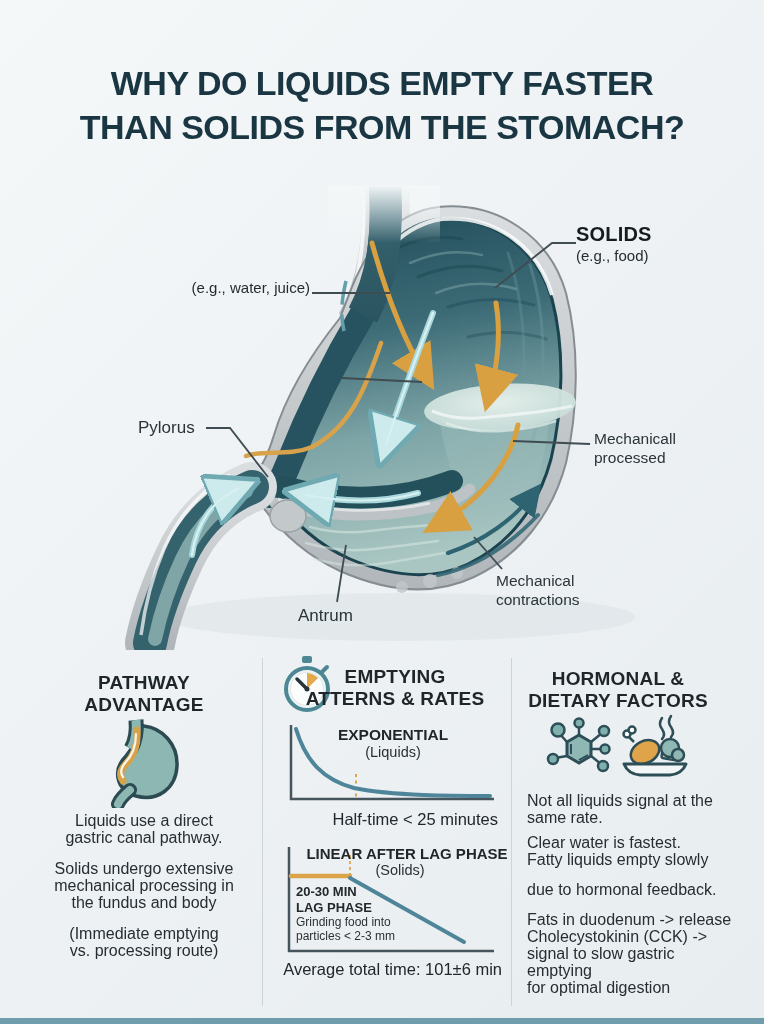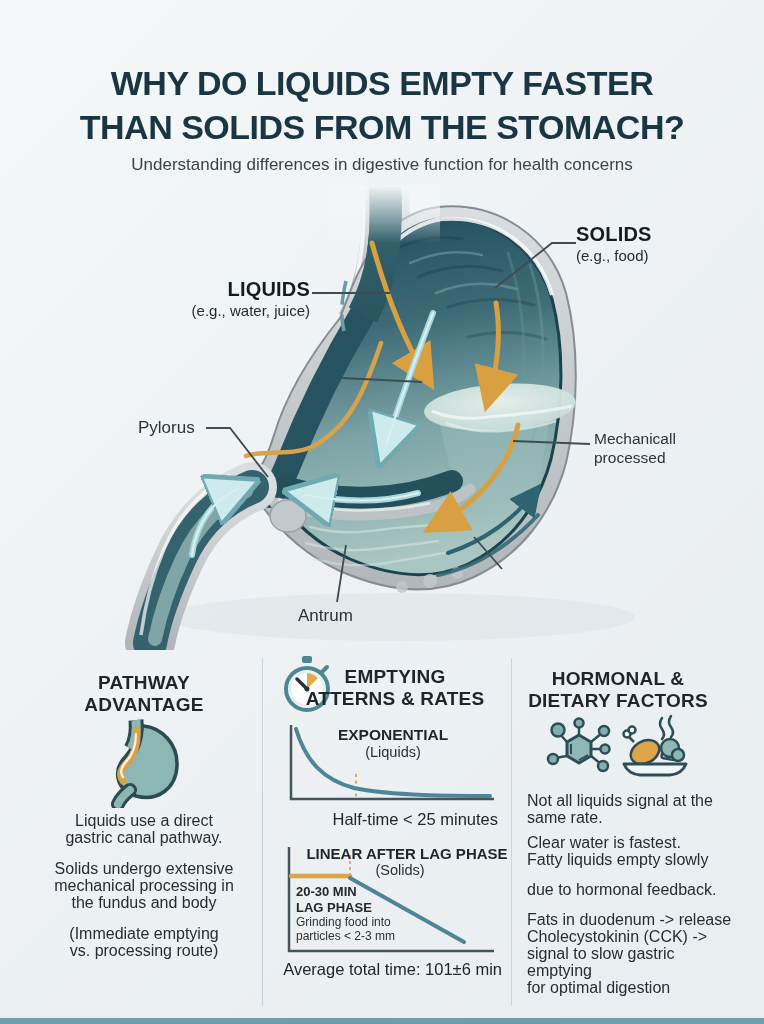--- a/index.html
+++ b/index.html
@@ -32,21 +32,20 @@
   .caption{font-size:16.5px;color:#20282d;text-align:right;}
   .bottom-bar{left:0;bottom:0;width:764px;height:6px;background:#6f9dab;}
 </style>
 </head>
 <body>
 
 <div class="canvas">
 
   <div class="abs title">WHY DO LIQUIDS EMPTY FASTER
 THAN SOLIDS FROM THE STOMACH?</div>
-  <div class="abs subtitle">Understanding differences in digestive function for health concerns</div>
 
   <div class="abs illu">
     <svg width="600" height="465" viewBox="0 0 600 465">
       <defs>
         <linearGradient id="cavG" x1="0" y1="0" x2="0.15" y2="1">
           <stop offset="0" stop-color="#1f4b58"></stop>
             <stop offset="0.35" stop-color="#3c6b76"></stop>
           <stop offset="0.65" stop-color="#7da4a6"></stop>
             <stop offset="1" stop-color="#a9c6c2"></stop>
         </linearGradient>
@@ -175,27 +174,28 @@
         <path d="M 413,256 L 490,259"></path>
         <path d="M 402,384 L 374,352"></path>
       </g>
     </svg>
 
     <div class="dlab" style="left:476px;top:38px;">
       <span class="big">SOLIDS</span>
       <span class="sub">(e.g., food)</span>
     </div>
     <div class="dlab" style="left:30px;top:93px;width:180px;text-align:right;">
-      <span class="big">LIQUIDS</span>
       <span class="sub">(e.g., water, juice)</span>
     </div>
     <div class="dlab small" style="left:38px;top:233px;">Pylorus</div>
     <div class="dlab small" style="left:198px;top:421px;">Antrum</div>
     <div class="dlab tiny" style="left:494px;top:244px;">Mechanicall
 processed</div>
+    <div class="dlab tiny" style="left:396px;top:386px;">Mechanical
+contractions</div>
   </div>
 
   <div class="abs divider" style="left:262px;"></div>
   <div class="abs divider" style="left:511px;"></div>
 
   <section>
     <div class="abs h2" style="left:36px;top:672px;width:216px;">PATHWAY
 ADVANTAGE</div>
     <svg class="abs" style="left:106px;top:718px;" width="84" height="90" viewBox="0 0 84 90">
       <path d="M 30,3 C 31,16 29,28 20,38 C 6,52 10,72 30,78 C 52,84 70,70 71,48 C 72,26 56,10 38,8 C 34,7 31,5 30,3 Z" fill="#8db7b3" stroke="#2b4a52" stroke-width="3.5"></path>

